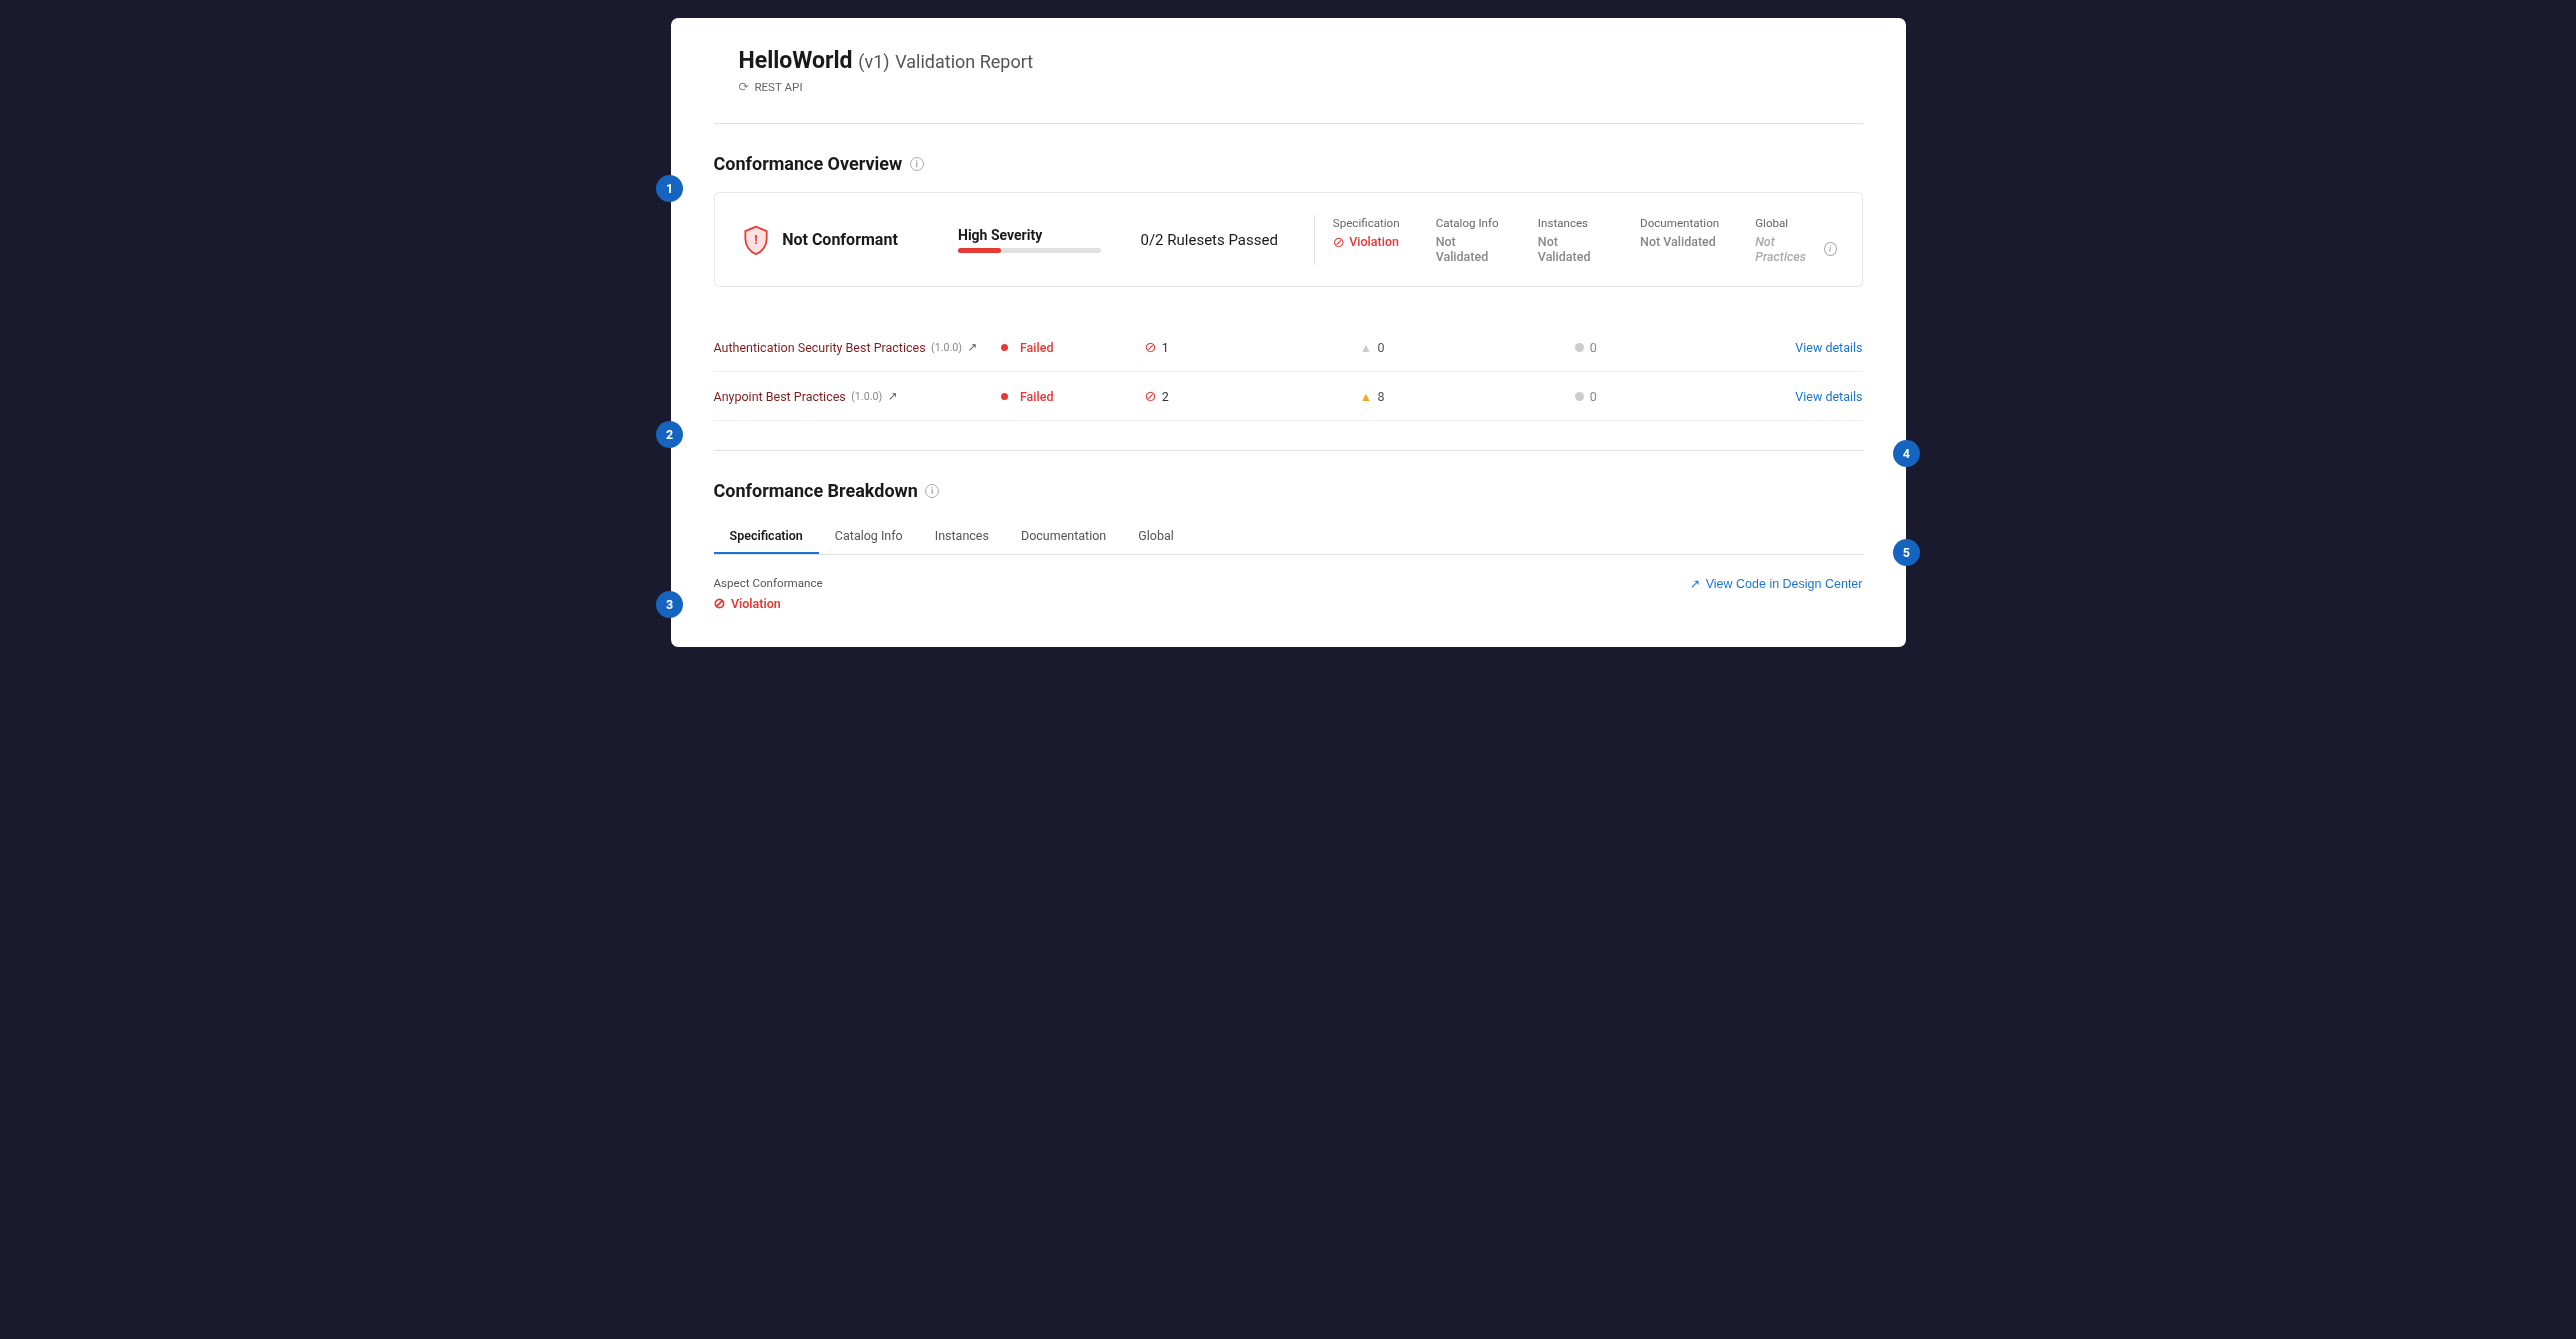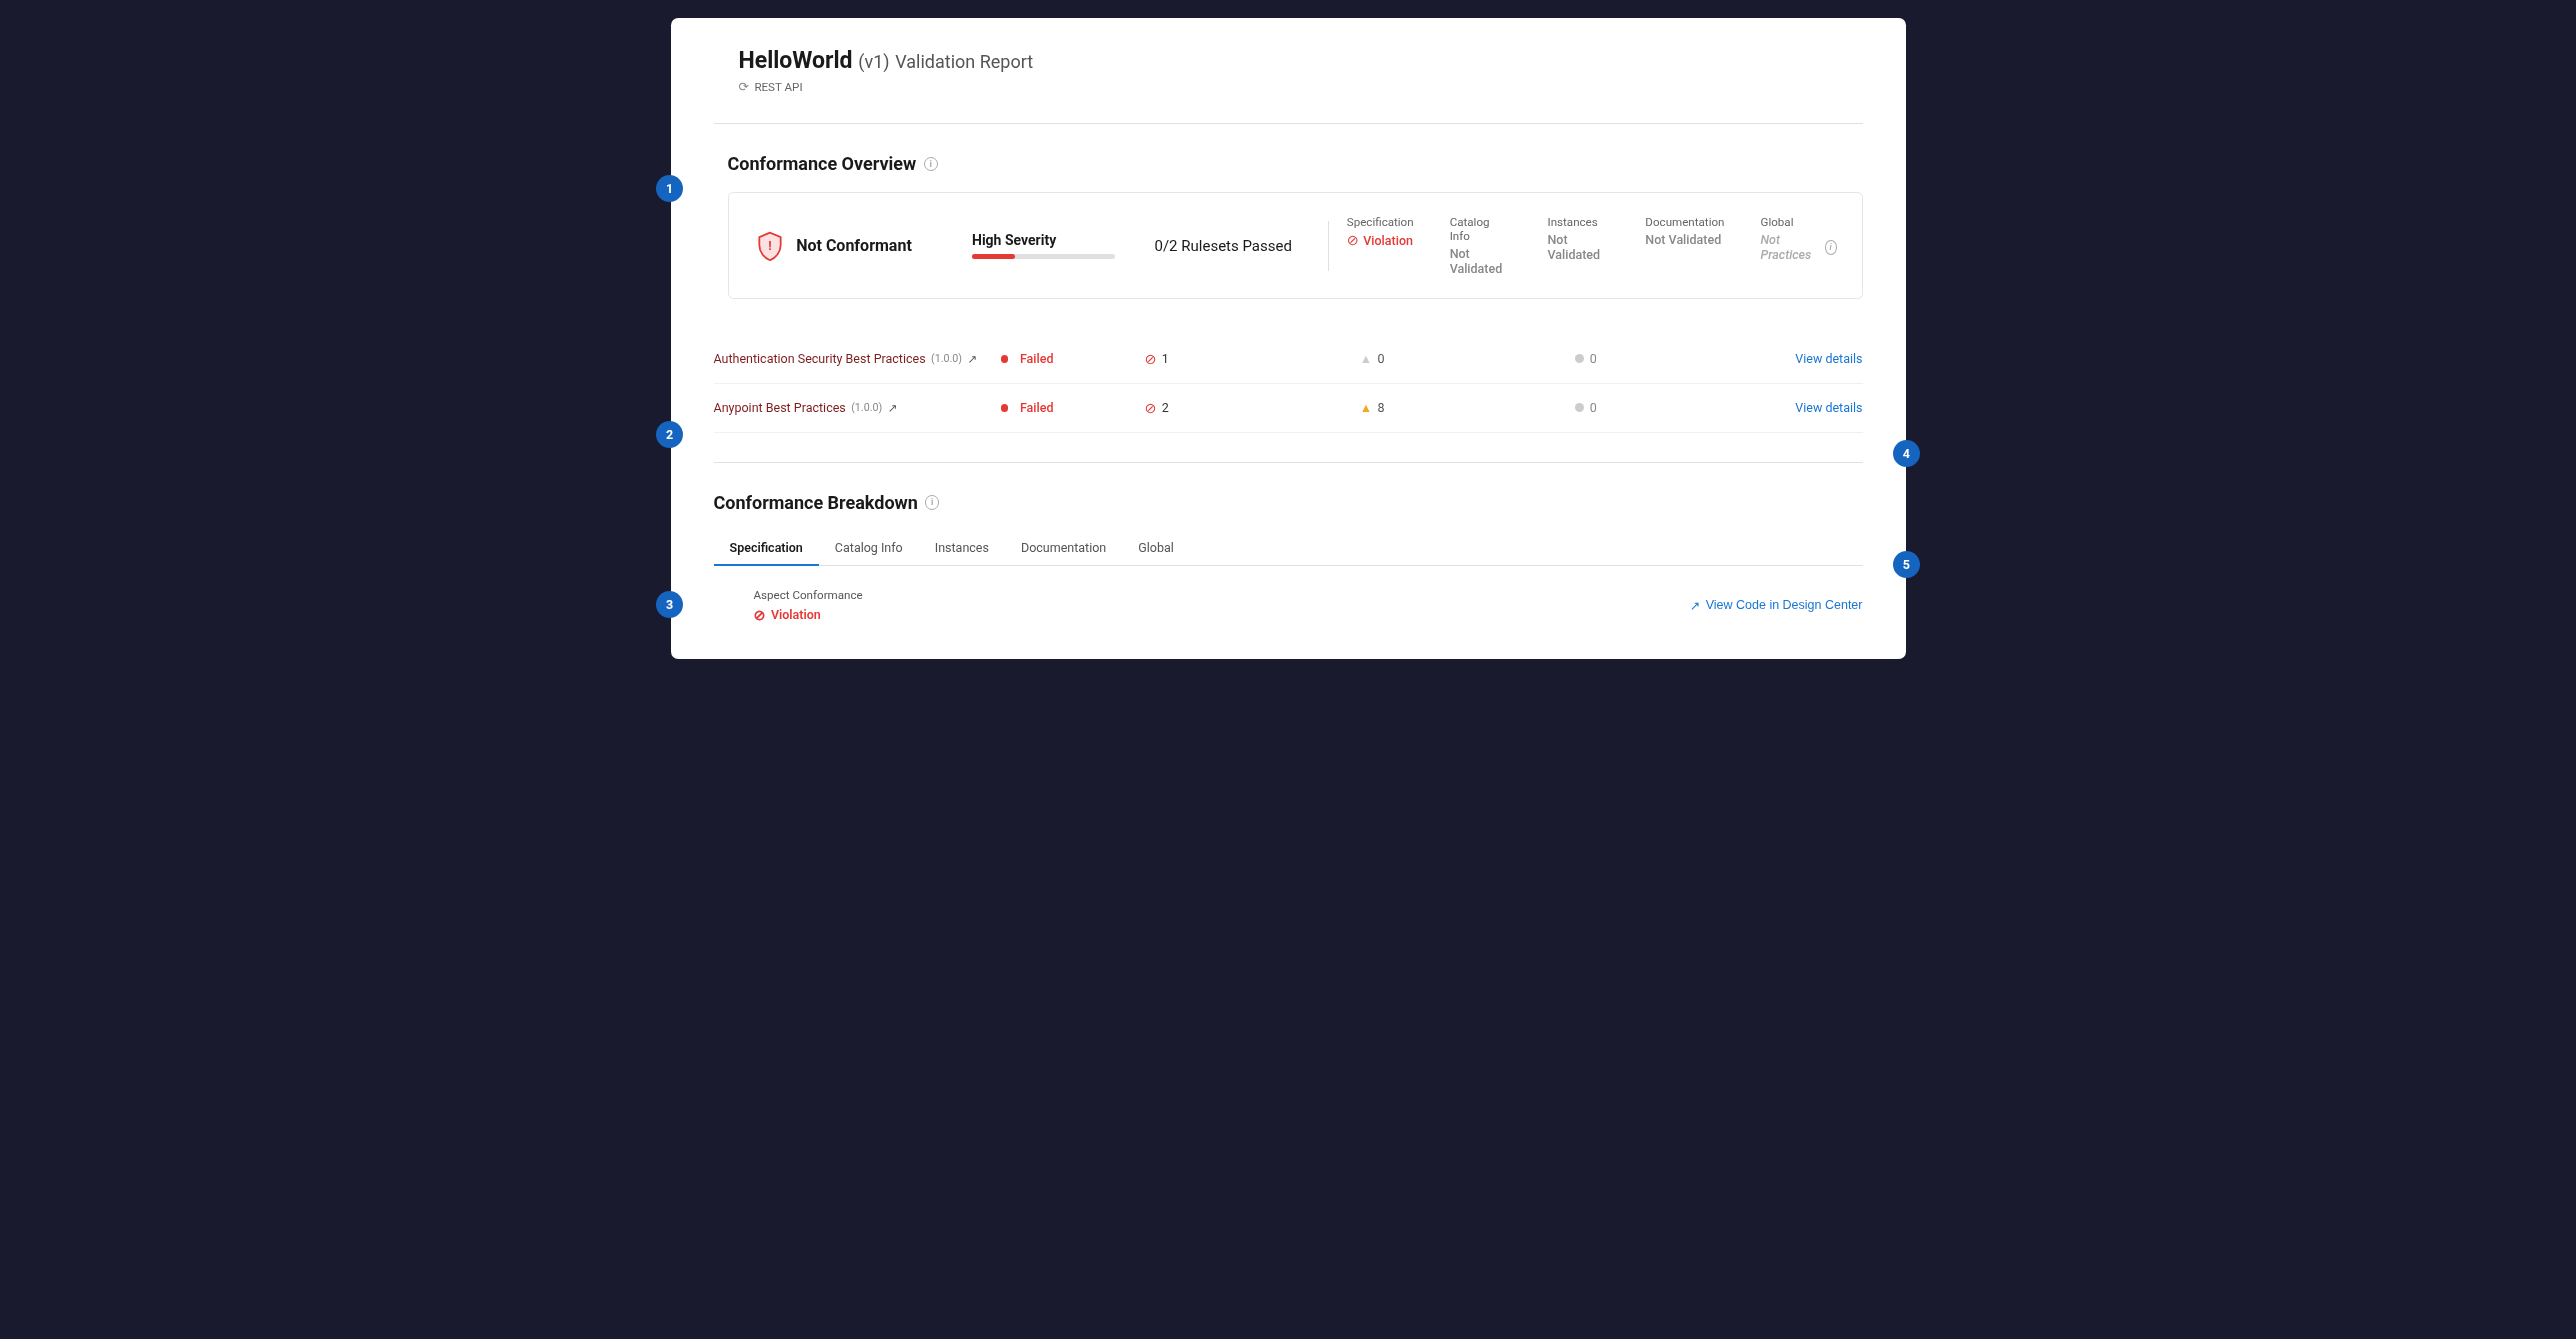--- a/index.html
+++ b/index.html
@@ -39,21 +39,21 @@
       margin-bottom: 18px;
     }
     .info-icon {
       width: 14.3px; height: 14.3px; border-radius: 50%;
       border: 1.3px solid #aaa; color: #aaa;
       font-size: 9px; display: inline-flex; align-items: center; justify-content: center;
       cursor: pointer;
     }
 
     
-    .overview-section { margin-bottom: 36px; margin-left: 14px; }
+    .overview-section { margin-bottom: 36px; }
     .overview-box {
       border: 0.9px solid #e5e5e5; border-radius: 5.4px;
       padding: 21.5px 25px;
     }
     .overview-row {
       display: flex; align-items: center; gap: 0;
     }
     .conformance-status {
       display: flex; align-items: center; gap: 10.7px;
       min-width: 197px;
@@ -120,21 +120,21 @@
       display: flex; gap: 0; border-bottom: 0.9px solid #e0e0e0;
       margin-bottom: 21.5px;
     }
     .tab-item {
       padding: 9px 16px; font-size: 12.5px; color: #555;
       cursor: pointer; border-bottom: 2.7px solid transparent;
       margin-bottom: -0.9px;
     }
     .tab-item.active { color: #1a1a1a; font-weight: 600; border-bottom-color: #1976d2; }
 
-    .breakdown-content { display: flex; justify-content: space-between; align-items: center; margin-left: 40px; }
+    .breakdown-content { display: flex; justify-content: space-between; align-items: flex-start; }
     .aspect-conformance { }
     .aspect-label { font-size: 11.6px; color: #555; margin-bottom: 5.4px; }
     .aspect-value { display: flex; align-items: center; gap: 5.4px; font-size: 12.5px; font-weight: 600; color: #e53935; }
 
     .view-code-btn {
       display: flex; align-items: center; gap: 5.4px;
       color: #1976d2; font-size: 12.5px; cursor: pointer;
       border: none; background: none; padding: 0;
     }
 

